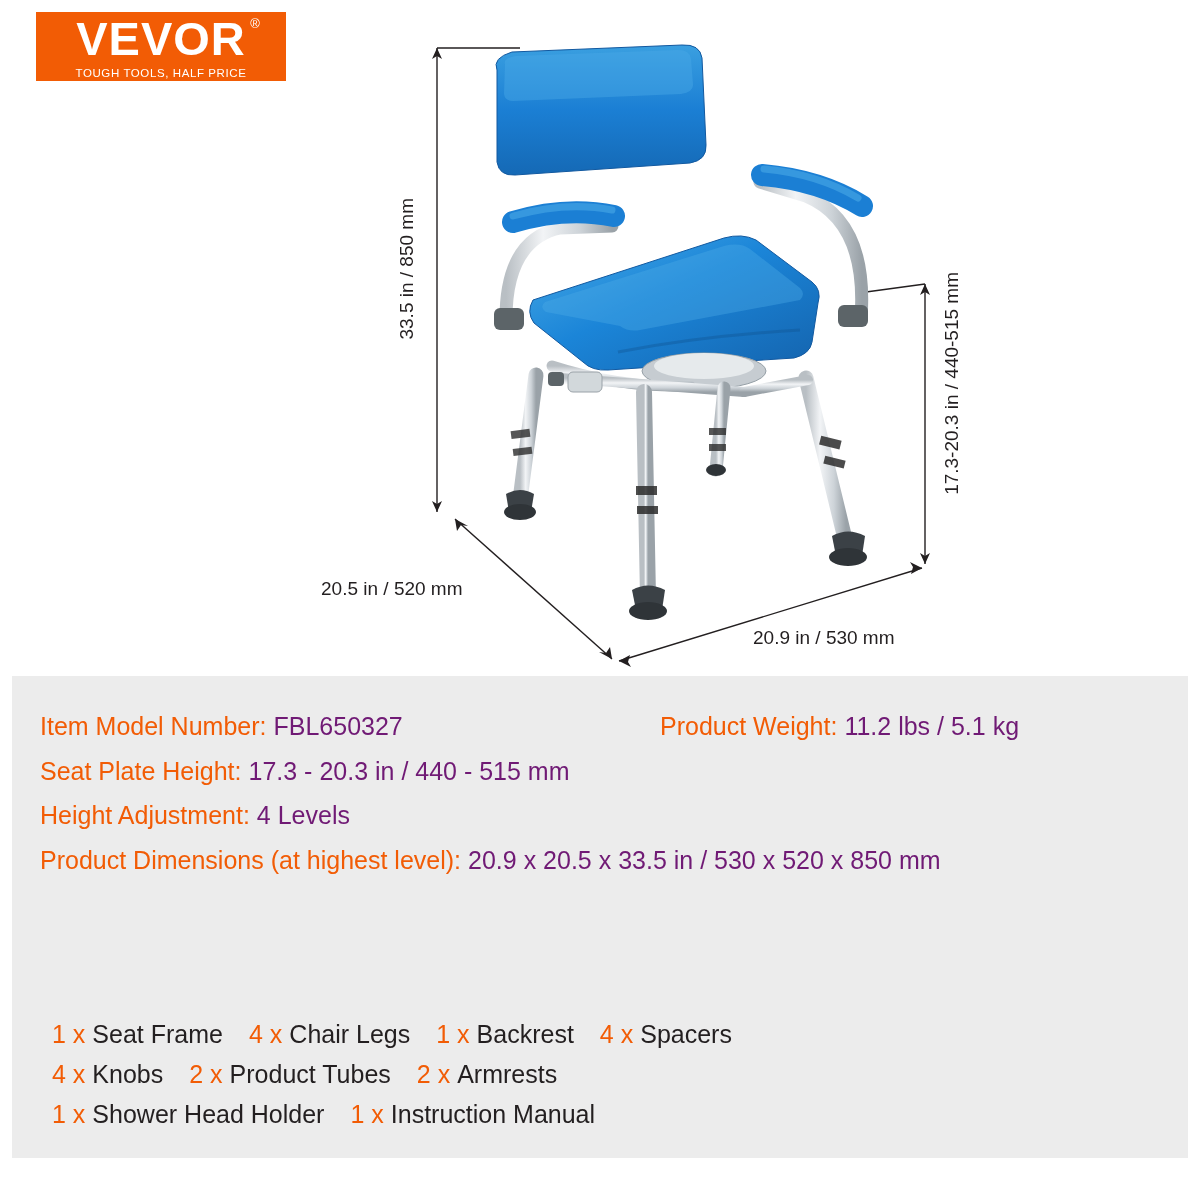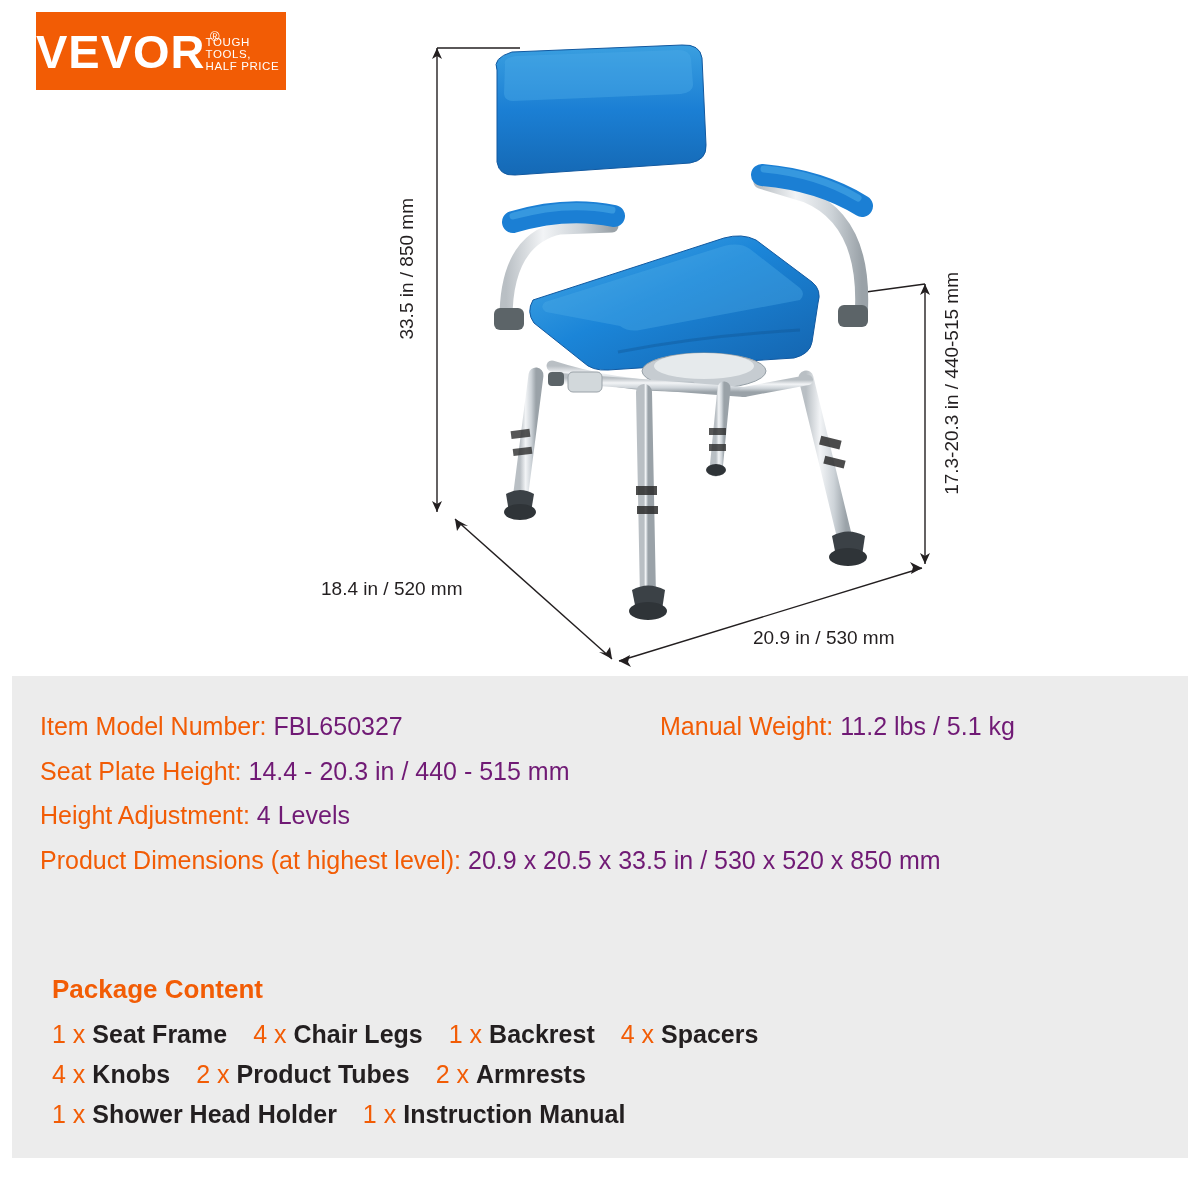--- a/index.html
+++ b/index.html
@@ -15,24 +15,24 @@
     overflow: hidden;
     position: relative;
   }
 
   
   .logo-box {
     position: absolute;
     left: 36px;
     top: 12px;
     width: 250px;
-    height: 78px;
+    height: 69px;
     background: #f25c05;
     display: flex;
-    flex-direction: row;
+    flex-direction: column;
     align-items: center;
     justify-content: center;
   }
   .logo-word {
     color: #ffffff;
     font-size: 47px;
     font-weight: bold;
     letter-spacing: 1px;
     line-height: 1;
     position: relative;
@@ -169,21 +169,20 @@
   .pkg-qty {
     color: #f25c05;
     font-size: 25px;
     line-height: 1.48;
   }
   .pkg-name {
     color: #231f20;
     font-size: 25px;
     line-height: 1.48;
     margin-left: 7px;
-    font-weight: bold;
   }
 </style>
 </head>
 <body>
 
 <div class="logo-box">
   <div class="logo-word">
     <span>VEVOR</span><span class="logo-reg">®</span>
   </div>
   <div class="logo-tag">TOUGH TOOLS, HALF PRICE</div>
@@ -310,64 +309,63 @@
       <rect x="824" y="458" width="21" height="8" fill="#2c2c2c" opacity="0.85" transform="rotate(14 834 462)"></rect>
       <path d="M832 536 q16 -9 33 0 l-3 20 q-13 9 -26 0 z" fill="#3b4146"></path>
       <ellipse cx="848" cy="557" rx="19" ry="9" fill="#2f3438"></ellipse>
     </g>
 
     <path d="M744 392 L808 380" stroke="url(#tubeGradH)" stroke-width="10" fill="none" stroke-linecap="round"></path>
   </svg>
 
   <div class="dim-label dim-vert" id="dim-height">33.5 in / 850 mm</div>
   <div class="dim-label dim-vert" id="dim-seat">17.3-20.3 in / 440-515 mm</div>
-  <div class="dim-label" id="dim-depth">18.4 in / 520 mm</div>
+  <div class="dim-label" id="dim-depth">20.5 in / 520 mm</div>
   <div class="dim-label" id="dim-width">20.9 in / 530 mm</div>
 </div>
 
 <div class="spec-panel">
 
   <div class="spec-grid">
 
     <div class="spec-row">
       <div class="spec-col col-left">
         <span class="spec-label">Item Model Number:</span>
         <span class="spec-value">FBL650327</span>
       </div>
       <div class="spec-col col-right">
-        <span class="spec-label">Manual Weight:</span>
+        <span class="spec-label">Product Weight:</span>
         <span class="spec-value">11.2 lbs / 5.1 kg</span>
       </div>
     </div>
 
 
     <div class="spec-row">
       <div class="spec-col col-left">
         <span class="spec-label">Seat Plate Height:</span>
-        <span class="spec-value">14.4 - 20.3 in / 440 - 515 mm</span>
+        <span class="spec-value">17.3 - 20.3 in / 440 - 515 mm</span>
       </div>
     </div>
 
     <div class="spec-row">
       <div class="spec-col col-left">
         <span class="spec-label">Height Adjustment:</span>
         <span class="spec-value">4 Levels</span>
       </div>
     </div>
 
     <div class="spec-row">
       <div class="spec-col" style="width:1120px">
         <span class="spec-label">Product Dimensions (at highest level):</span>
         <span class="spec-value">20.9 x 20.5 x 33.5 in / 530 x 520 x 850 mm</span>
       </div>
     </div>
 
   </div>
 
-  <div class="package-title">Package Content</div>
 
   <div class="package-lines">
 
     <div class="pkg-line">
       <div class="pkg-item">
         <span class="pkg-qty">1 x</span>
         <span class="pkg-name">Seat Frame</span>
       </div>
       <div class="pkg-item">
         <span class="pkg-qty">4 x</span>

